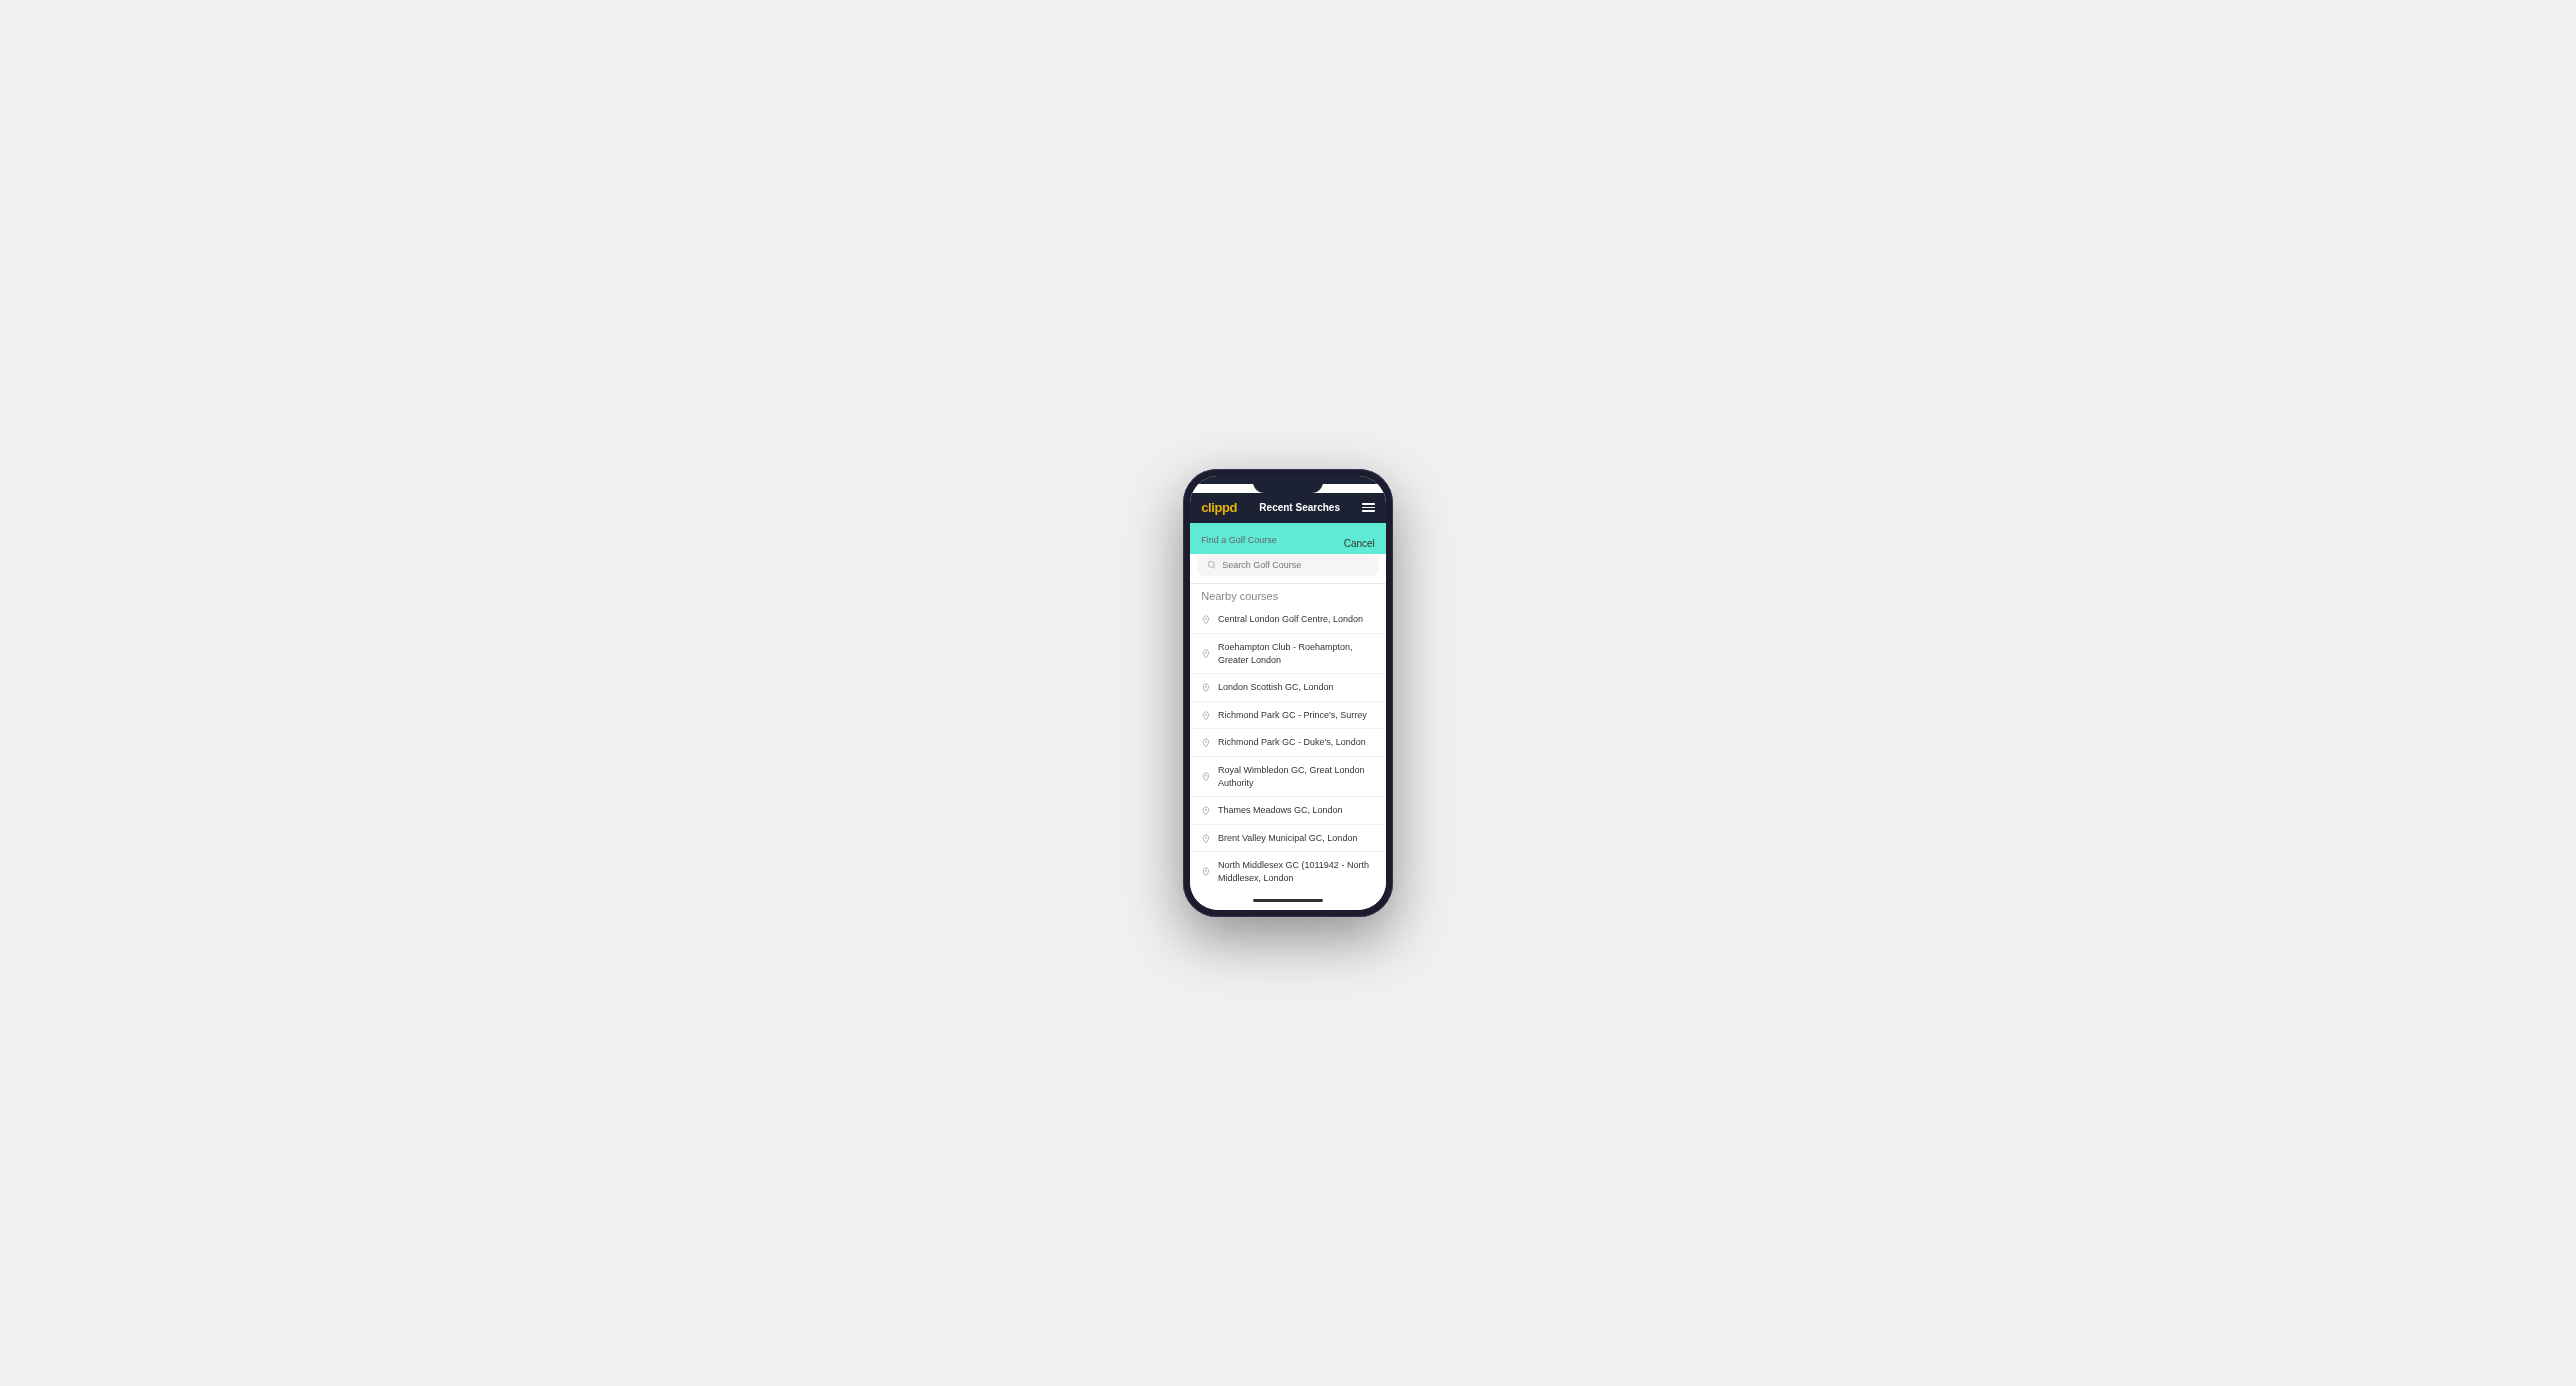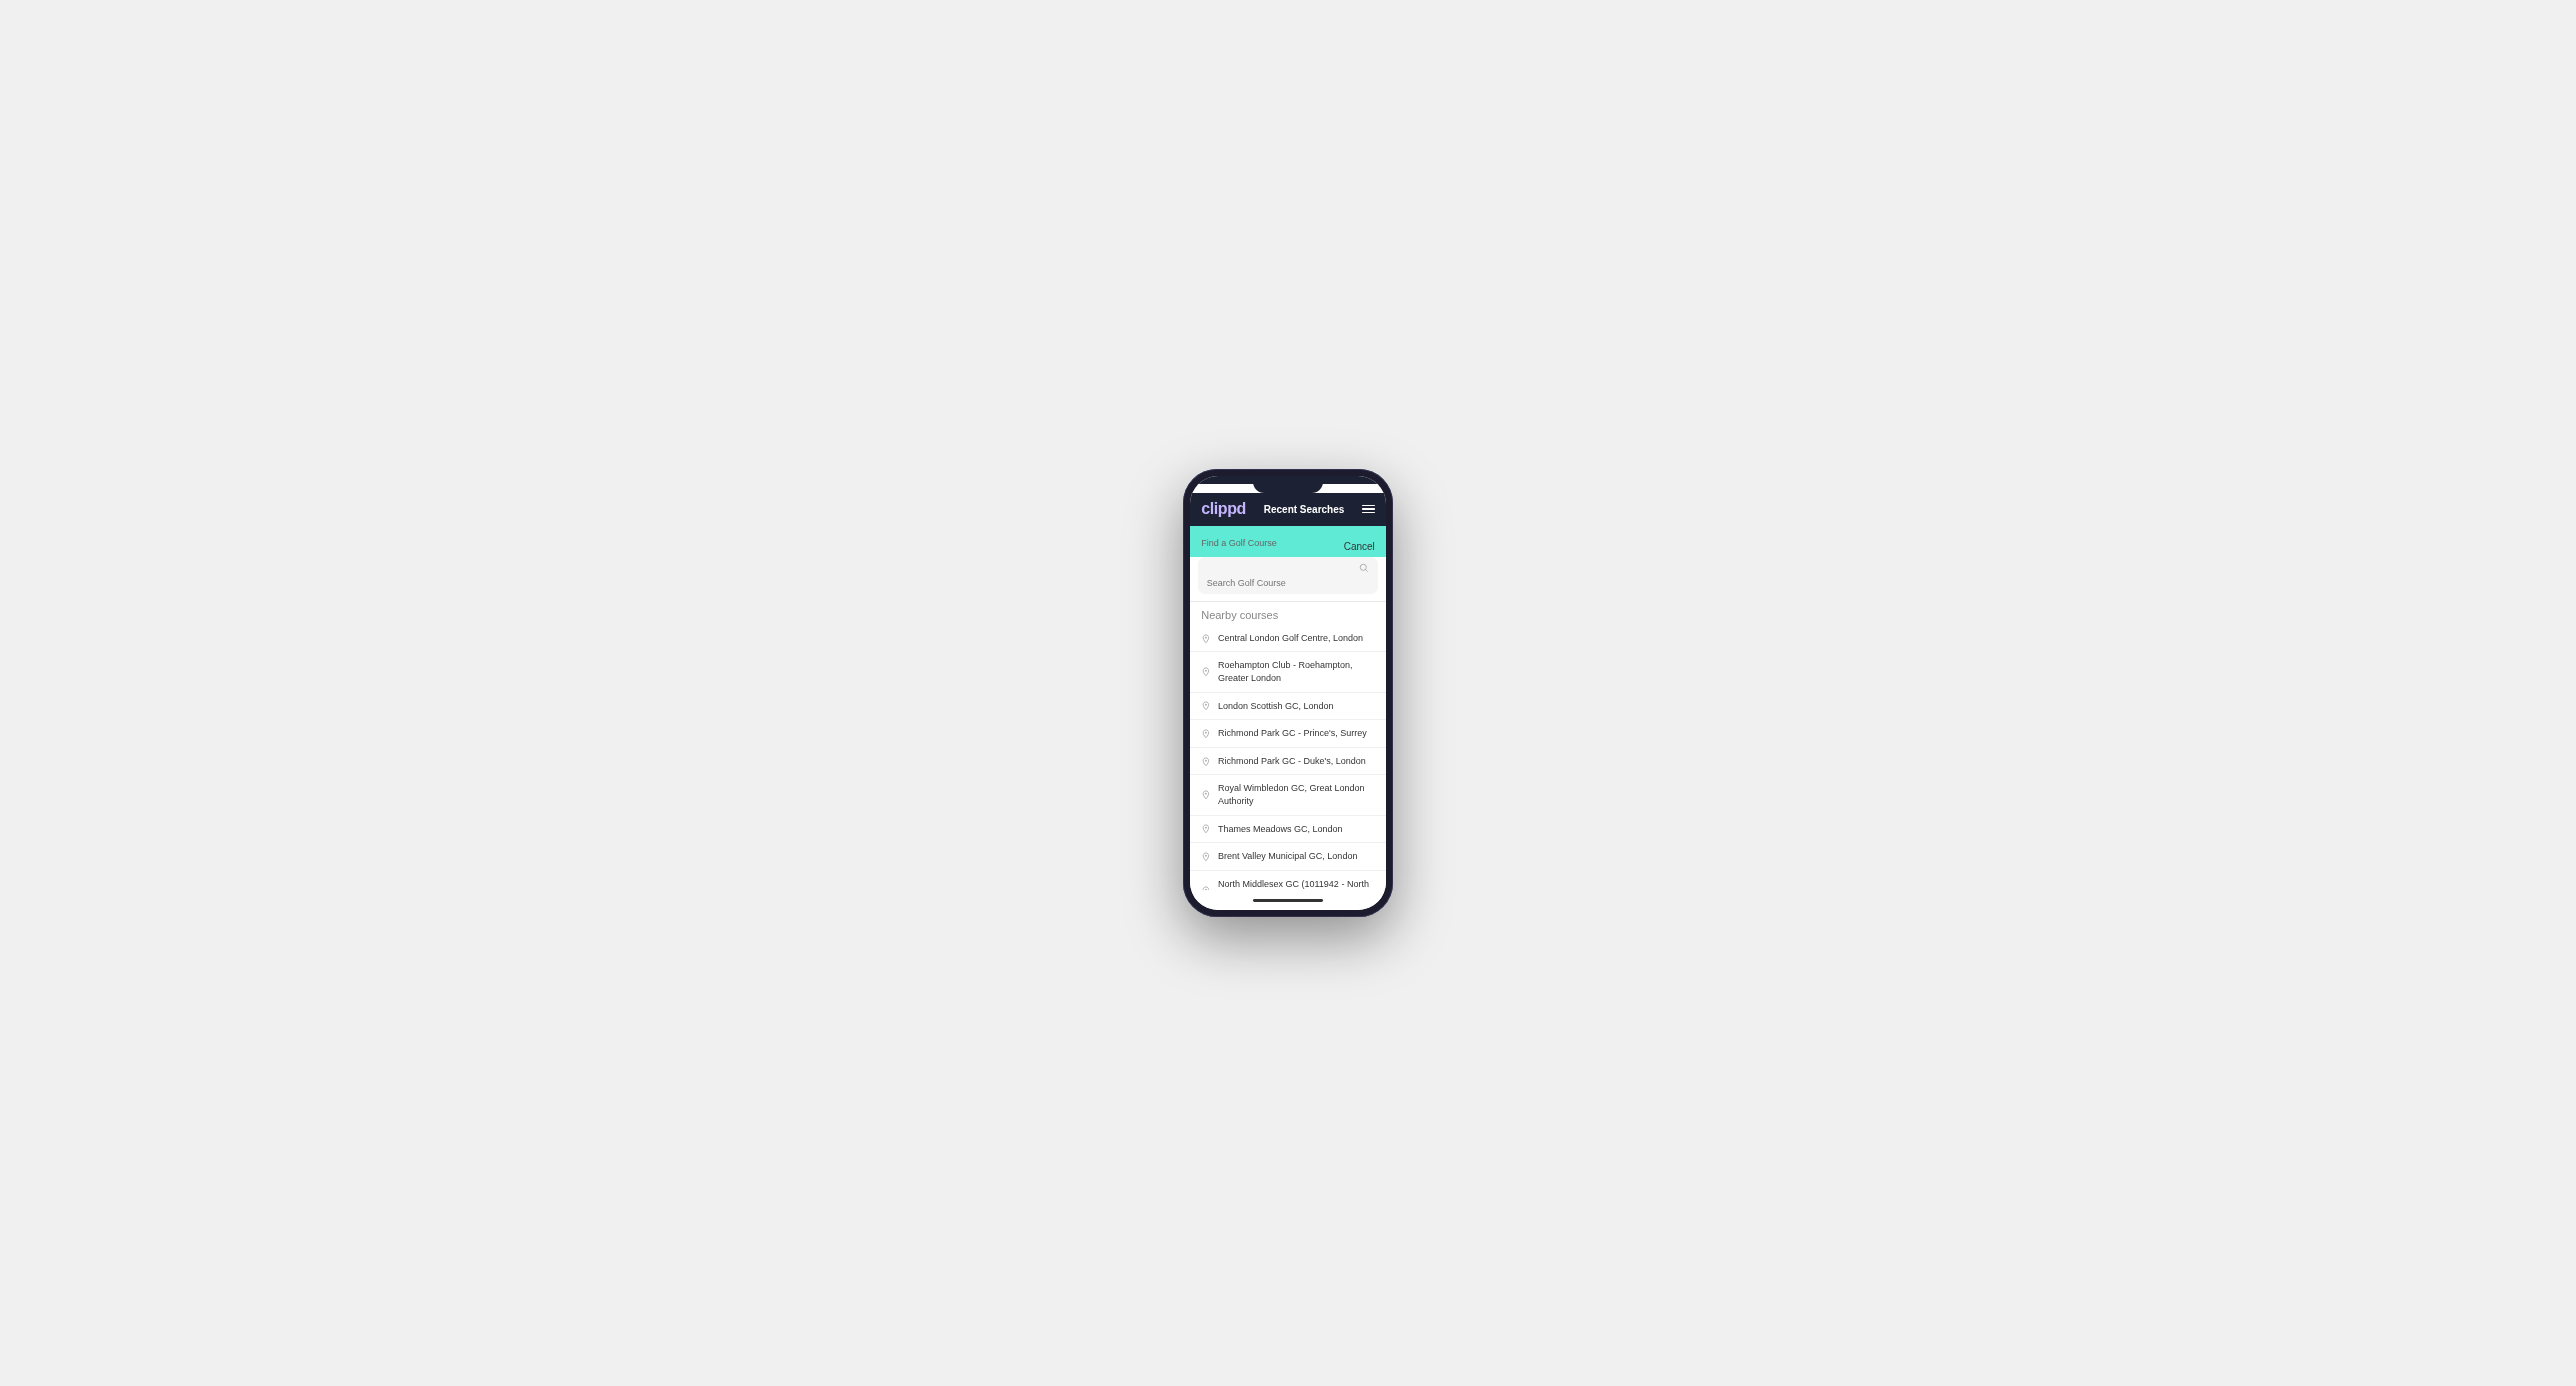--- a/index.html
+++ b/index.html
@@ -50,23 +50,23 @@
 
     .app-header {
       background: #1c2133;
       padding: 7px 11.2px 8.4px;
       display: flex;
       align-items: center;
       justify-content: space-between;
     }
 
     .app-logo {
-      font-size: 16px;
+      font-size: 13px;
       font-weight: 700;
-      color: #c4b5fd;
+      color: #eab308;
       letter-spacing: -0.4px;
     }
 
     .header-title {
       font-size: 10px;
       font-weight: 700;
       color: #ffffff;
     }
 
     .header-menu-icon {
@@ -120,21 +120,20 @@
       padding: 0 8.4px 7px;
     }
 
     .search-bar {
       display: flex;
       align-items: flex-end;
       background: #f5f5f5;
       border-radius: 7px;
       padding: 5.6px 8.4px;
       gap: 5.6px;
-      flex-direction: column;
     }
 
     .search-icon-svg {
       width: 9.8px;
       height: 9.8px;
       color: #aaa;
       flex-shrink: 0;
     }
 
     .search-input {

